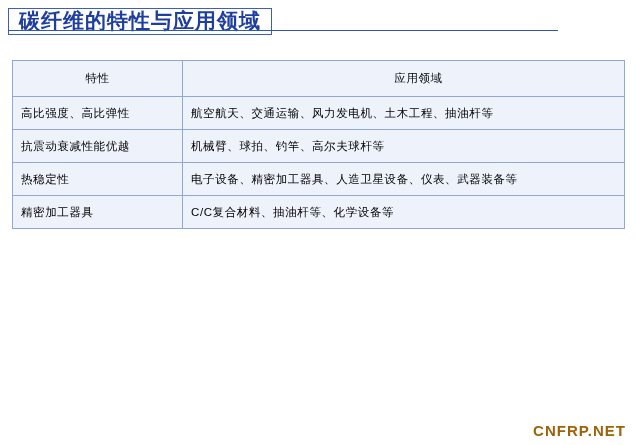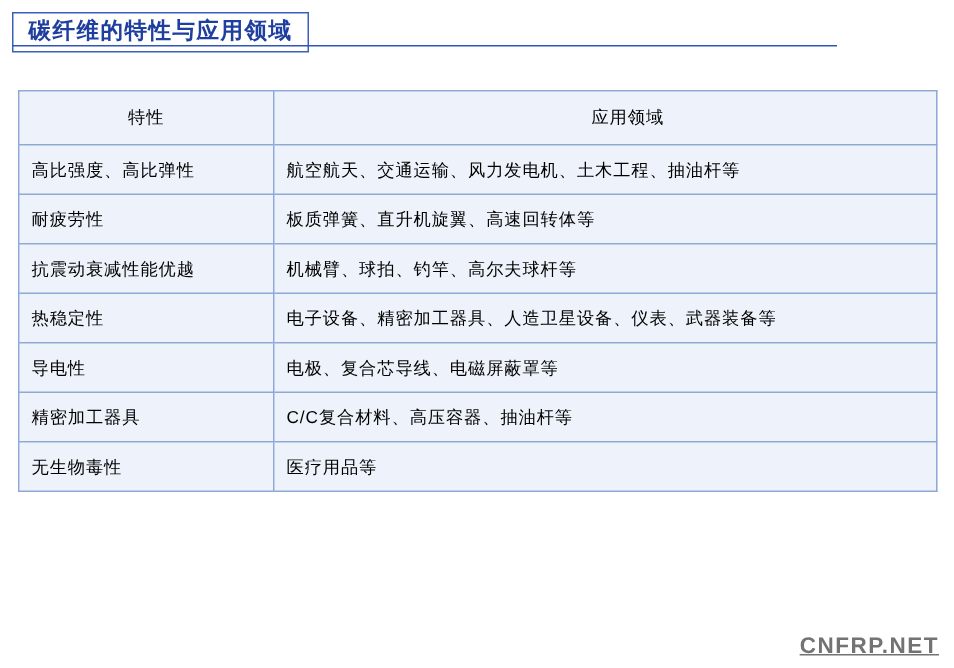--- a/index.html
+++ b/index.html
@@ -31,21 +31,21 @@
   .title-box {
     position: absolute;
     left: 8px;
     top: 0px;
     border: 1px solid #3a5fbf;
     background: #ffffff;
     padding: 3px 10px 4px 10px;
     box-sizing: border-box;
   }
   .title-text {
-    font-size: 15px;
+    font-size: 21px;
     font-weight: bold;
     color: #1f3f9e;
     letter-spacing: 1px;
     white-space: nowrap;
     line-height: 18px;
   }
   .title-rule {
     position: absolute;
     left: 8px;
     top: 30px;
@@ -92,24 +92,23 @@
   table.main tr.head td.col-a {
     text-align: center;
     padding-left: 8px;
   }
   .watermark {
     position: absolute;
     right: 10px;
     bottom: 6px;
     font-size: 15px;
     font-weight: bold;
-    color: #737373;
+    color: #a16207;
     letter-spacing: 1px;
     font-family: "Liberation Sans", "DejaVu Sans", sans-serif;
-    text-decoration: underline;
   }
 </style>
 </head>
 <body>
 
 <div class="slide">
 
   <div class="title-wrap">
     <div class="title-box">
       <div class="title-text">碳纤维的特性与应用领域</div>
@@ -122,42 +121,30 @@
       <tbody>
         <tr class="head">
           <td class="col-a">特性</td>
           <td class="col-b">应用领域</td>
         </tr>
         <tr>
           <td class="col-a">高比强度、高比弹性</td>
           <td class="col-b">航空航天、交通运输、风力发电机、土木工程、抽油杆等</td>
         </tr>
         <tr>
-          <td class="col-a">耐疲劳性</td>
-          <td class="col-b">板质弹簧、直升机旋翼、高速回转体等</td>
-        </tr>
-        <tr>
           <td class="col-a">抗震动衰减性能优越</td>
           <td class="col-b">机械臂、球拍、钓竿、高尔夫球杆等</td>
         </tr>
         <tr>
           <td class="col-a">热稳定性</td>
           <td class="col-b">电子设备、精密加工器具、人造卫星设备、仪表、武器装备等</td>
         </tr>
         <tr>
-          <td class="col-a">导电性</td>
-          <td class="col-b">电极、复合芯导线、电磁屏蔽罩等</td>
-        </tr>
-        <tr>
           <td class="col-a">精密加工器具</td>
-          <td class="col-b">C/C复合材料、高压容器、抽油杆等</td>
-        </tr>
-        <tr>
-          <td class="col-a">无生物毒性</td>
-          <td class="col-b">医疗用品等</td>
+          <td class="col-b">C/C复合材料、抽油杆等、化学设备等</td>
         </tr>
       </tbody>
     </table>
   </div>
 
   <div class="watermark">CNFRP.NET</div>
 
 </div>
 
 </body></html>

